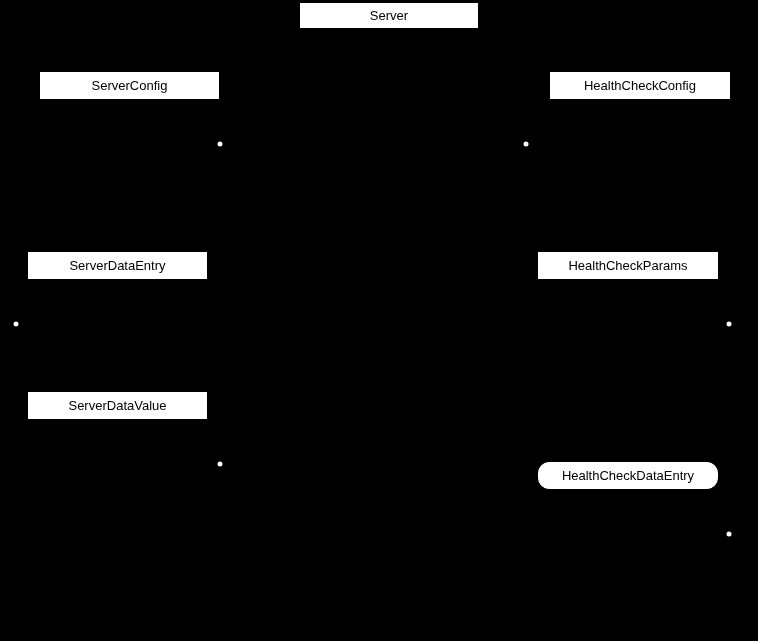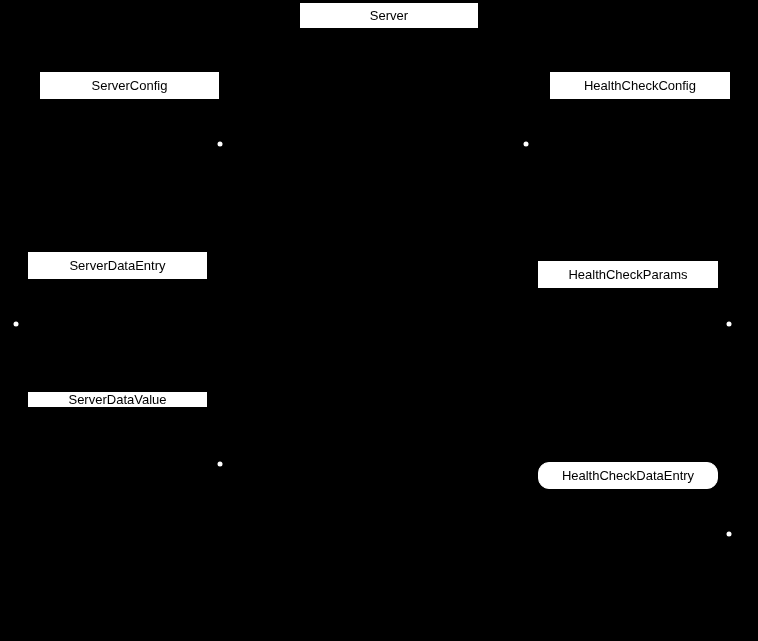--- a/index.html
+++ b/index.html
@@ -57,25 +57,25 @@
   </div>
 
   <div class="node" style="left: 538px; top: 72px; width: 180px; height: 27px; margin-left: 12px;">
     <span class="node-label">HealthCheckConfig</span>
   </div>
 
   <div class="node" style="left: 28px; top: 252px; width: 179px; height: 27px; justify-content: center;">
     <span class="node-label">ServerDataEntry</span>
   </div>
 
-  <div class="node" style="left: 538px; top: 252px; width: 180px; height: 27px; margin-top: 9px;">
+  <div class="node" style="left: 538px; top: 252px; width: 180px; height: 27px;">
     <span class="node-label">HealthCheckParams</span>
   </div>
 
-  <div class="node" style="left: 28px; top: 392px; width: 179px; height: 15px;">
+  <div class="node" style="left: 28px; top: 392px; width: 179px; height: 27px;">
     <span class="node-label">ServerDataValue</span>
   </div>
 
   <div class="node" style="left: 538px; top: 462px; width: 180px; height: 27px; border-radius: 11px;">
     <span class="node-label">HealthCheckDataEntry</span>
   </div>
 
   <div class="dot" style="left: 220px; top: 144px;"></div>
   <div class="dot" style="left: 526px; top: 144px;"></div>
   <div class="dot" style="left: 16px; top: 324px;"></div>

